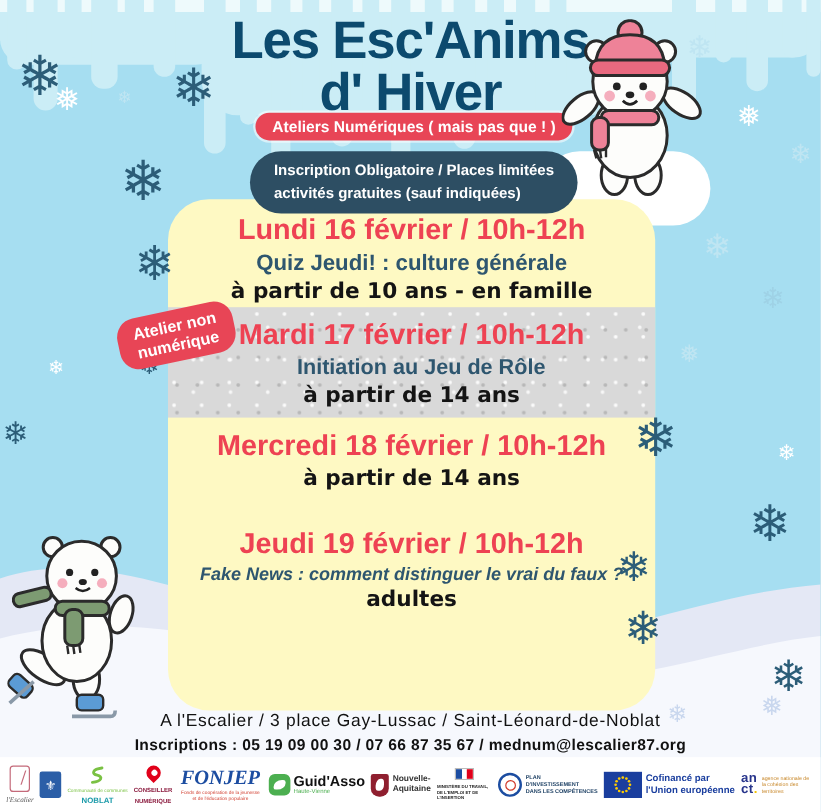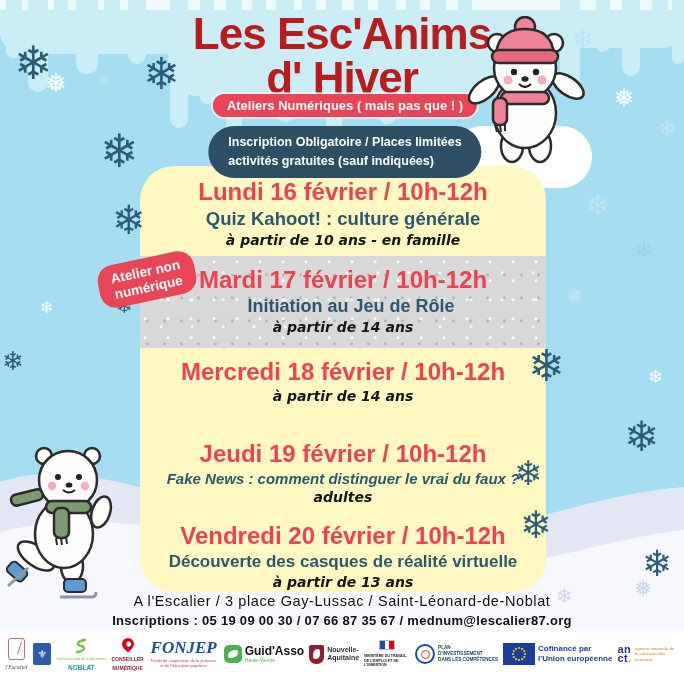--- a/index.html
+++ b/index.html
@@ -9,39 +9,39 @@
   
   .ice-band{position:absolute;top:0;left:0;width:684px;height:34px;background:#cbedf6;z-index:0;}
   .ice-band-left{position:absolute;top:0;left:0;width:185px;height:54px;background:#cbedf6;border-radius:0 0 22px 22px;z-index:0;}
   .ice-band-right{position:absolute;top:0;left:498px;width:186px;height:48px;background:#cbedf6;border-radius:0 0 22px 0;z-index:0;}
   .title-blob{position:absolute;top:0;left:168px;width:352px;height:96px;background:#cbedf6;border-radius:0 0 30px 30px;z-index:0;}
   .ice-cap{position:absolute;top:0;left:0;width:684px;height:10px;background:#eefafc;z-index:0;}
   .icicle{position:absolute;top:0;background:#cbedf6;border-radius:0 0 10px 10px;z-index:0;}
 
   
   .title{position:absolute;top:12px;left:0;width:100%;text-align:center;z-index:2;
-         color:#b91c1c;font-weight:800;font-size:44px;line-height:1.0;letter-spacing:-1px;
+         color:#0c4a6e;font-weight:800;font-size:44px;line-height:1.0;letter-spacing:-1px;
          text-shadow:0 3px 0 rgba(203,237,246,.0);}
   .title div{white-space:nowrap;}
 
   
   .badge-red{position:absolute;top:94px;left:345px;transform:translateX(-50%);z-index:3;
              background:#e84556;color:#fff;font-size:13px;font-weight:600;
              padding:4px 14px;border-radius:14px;white-space:nowrap;box-shadow:0 0 0 2px rgba(255,255,255,.55);}
   .badge-navy{position:absolute;top:126px;left:345px;transform:translateX(-50%);z-index:3;
               background:#2d4e63;color:#fff;font-size:12.5px;font-weight:600;line-height:1.5;
               padding:7px 20px;border-radius:26px;text-align:left;white-space:nowrap;}
 
   
   .card{position:absolute;left:140px;top:166px;width:406px;height:426px;background:#fef9c3;
         border-radius:34px;overflow:hidden;z-index:2;display:flex;flex-direction:column;padding-top:12px;box-sizing:border-box;}
   .ev{text-align:center;box-sizing:border-box;}
   .ev .date{color:#ee4253;font-size:24px;font-weight:800;line-height:1.15;white-space:nowrap;}
   .ev .etitle{color:#2e566f;font-size:17px;font-weight:800;margin-top:2px;white-space:nowrap;}
-  .ev .aud{color:#141414;font-size:14px;font-weight:700;font-style:italic;margin-top:2px;
+  .ev .aud{color:#141414;font-size:18px;font-weight:700;margin-top:2px;
            font-family:"DejaVu Sans",sans-serif;}
   .ev1{height:78px;}
   .ev1 .etitle{font-size:18.5px;}
   .ev2{height:92px;padding-top:10px;background-color:#d9d9d9;
        background-image:radial-gradient(circle at 22% 30%,rgba(255,255,255,.9) 1px,transparent 2px),
                         radial-gradient(circle at 68% 62%,rgba(255,255,255,.8) 1px,transparent 2px),
                         radial-gradient(circle at 44% 82%,rgba(150,150,150,.5) 1px,transparent 2px);
        background-size:23px 19px,31px 27px,17px 23px;}
   .ev2 .etitle{font-size:18px;padding-left:16px;}
   .ev3{height:86px;padding-top:10px;}
@@ -177,41 +177,36 @@
   <div class="badge-navy">
     <div>Inscription Obligatoire /  Places limitées</div>
     <div>activités gratuites (sauf indiquées)</div>
   </div>
 
   <div class="mound"></div>
 
   <div class="card">
     <div class="ev ev1">
       <div class="date">Lundi 16 février / 10h-12h</div>
-      <div class="etitle">Quiz Kahoot! : culture générale</div>
+      <div class="etitle">Quiz Jeudi! : culture générale</div>
       <div class="aud">à partir de 10 ans - en famille</div>
     </div>
     <div class="ev ev2">
       <div class="date">Mardi 17 février / 10h-12h</div>
       <div class="etitle">Initiation au Jeu de Rôle</div>
       <div class="aud">à partir de 14 ans</div>
     </div>
     <div class="ev ev3">
       <div class="date">Mercredi 18 février / 10h-12h</div>
       <div class="aud">à partir de 14 ans</div>
     </div>
     <div class="ev ev4">
       <div class="date">Jeudi 19 février / 10h-12h</div>
       <div class="etitle">Fake News : comment distinguer le vrai du faux ?</div>
       <div class="aud">adultes</div>
-    </div>
-    <div class="ev ev5">
-      <div class="date">Vendredi 20 février / 10h-12h</div>
-      <div class="etitle">Découverte des casques de réalité virtuelle</div>
-      <div class="aud">à partir de 13 ans</div>
     </div>
   </div>
 
   <div class="sticker">
     <div>Atelier non</div>
     <div>numérique</div>
   </div>
 
   <svg class="bear-top" width="118" height="150" viewBox="0 0 118 150">
     <g stroke="#2b2b2b" stroke-width="2.5" fill="#fdfdfb">

